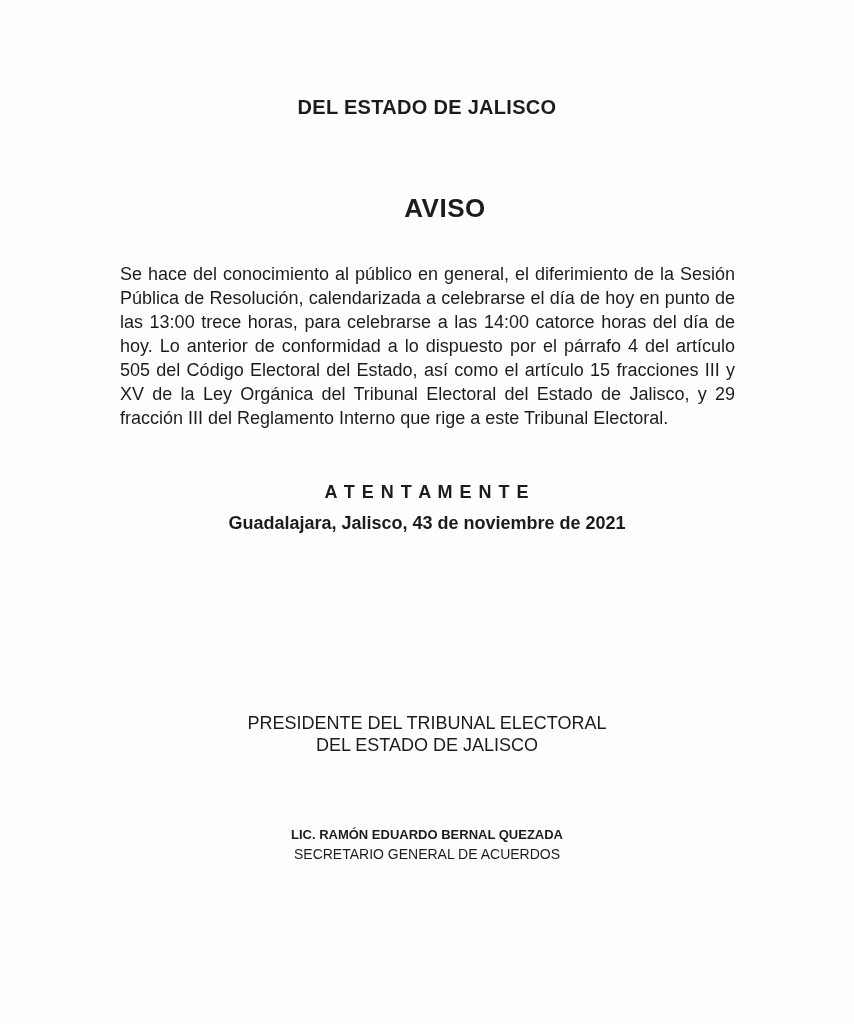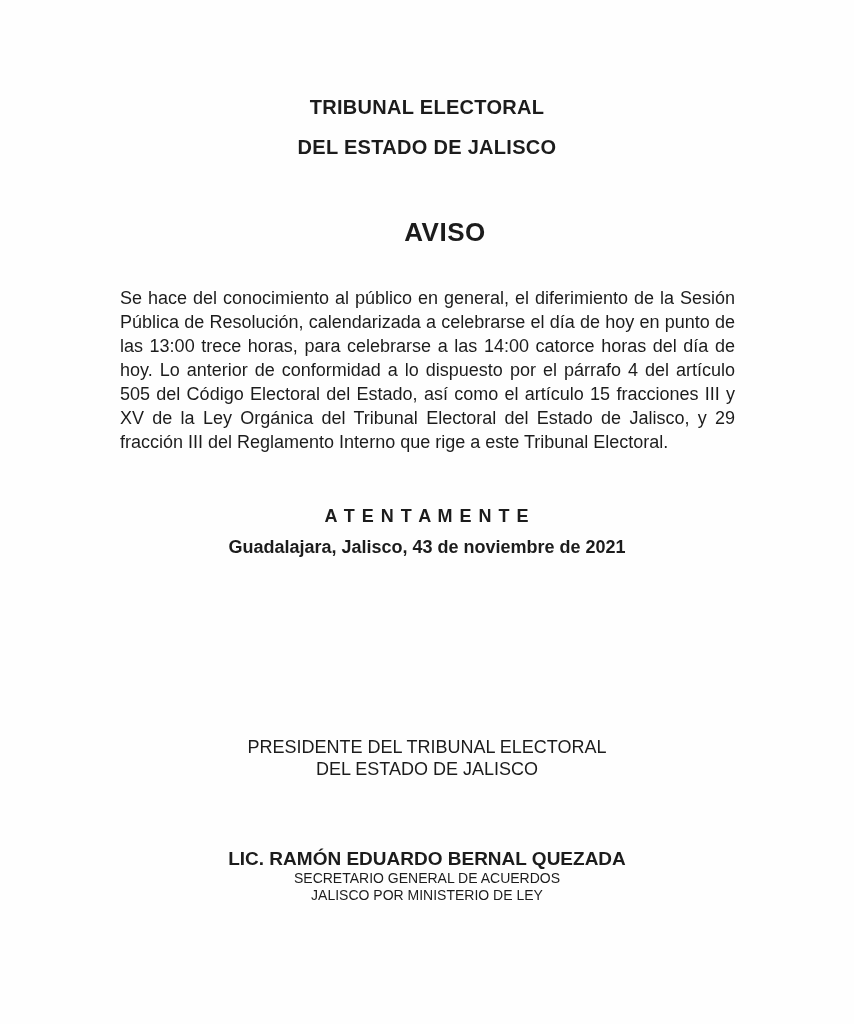--- a/index.html
+++ b/index.html
@@ -24,21 +24,21 @@
     font-size: 20px;
   }
   .doc-header .header-line {
     line-height: 23px;
     letter-spacing: 0.3px;
   }
   .doc-header .header-line + .header-line {
     margin-top: 17px;
   }
   .doc-title {
-    margin-top: 60px;
+    margin-top: 76px;
     text-align: center;
     font-weight: bold;
     font-size: 26px;
     line-height: 26px;
     letter-spacing: 0.5px;
     padding-left: 36px;
   }
   .doc-body {
     margin: 41px auto 0 120px;
     width: 615px;
@@ -74,52 +74,50 @@
   }
   .signature-block .sig-name {
     font-weight: bold;
   }
   .signature-block.first .sig-name,
   .signature-block.first .sig-title {
     font-size: 18px;
     line-height: 22px;
   }
   .signature-block.second .sig-name {
-    font-size: 19px;
+    font-size: 13px;
     line-height: 23px;
   }
   .signature-block.second .sig-title {
     font-size: 14px;
     line-height: 16.5px;
     text-align: center;
   }
 </style>
 </head>
 <body>
 
 <div class="page">
 
   <div class="doc-header">
-    <div class="header-line">TRIBUNAL ELECTORAL</div>
     <div class="header-line">DEL ESTADO DE JALISCO</div>
   </div>
 
   <div class="doc-title">AVISO</div>
 
   <p class="doc-body">Se hace del conocimiento al público en general, el diferimiento de la Sesión Pública de Resolución, calendarizada a celebrarse el día de hoy en punto de las 13:00 trece horas, para celebrarse a las 14:00 catorce horas del día de hoy. Lo anterior de conformidad a lo dispuesto por el párrafo 4 del artículo 505 del Código Electoral del Estado, así como el artículo 15 fracciones III y XV de la Ley Orgánica del Tribunal Electoral del Estado de Jalisco, y 29 fracción III del Reglamento Interno que rige a este Tribunal Electoral.</p>
 
   <div class="closing">
     <div class="salutation">A T E N T A M E N T E</div>
     <div class="dateline">Guadalajara, Jalisco, 43 de noviembre de 2021</div>
   </div>
 
   <div class="signature-block first">
     <div class="sig-title">PRESIDENTE DEL TRIBUNAL ELECTORAL</div>
     <div class="sig-title">DEL ESTADO DE JALISCO</div>
   </div>
 
   <div class="signature-block second">
     <div class="sig-name">LIC. RAMÓN EDUARDO BERNAL QUEZADA</div>
     <div class="sig-title">SECRETARIO GENERAL DE ACUERDOS</div>
-    <div class="sig-title">JALISCO POR MINISTERIO DE LEY</div>
   </div>
 
 </div>
 
 </body></html>

